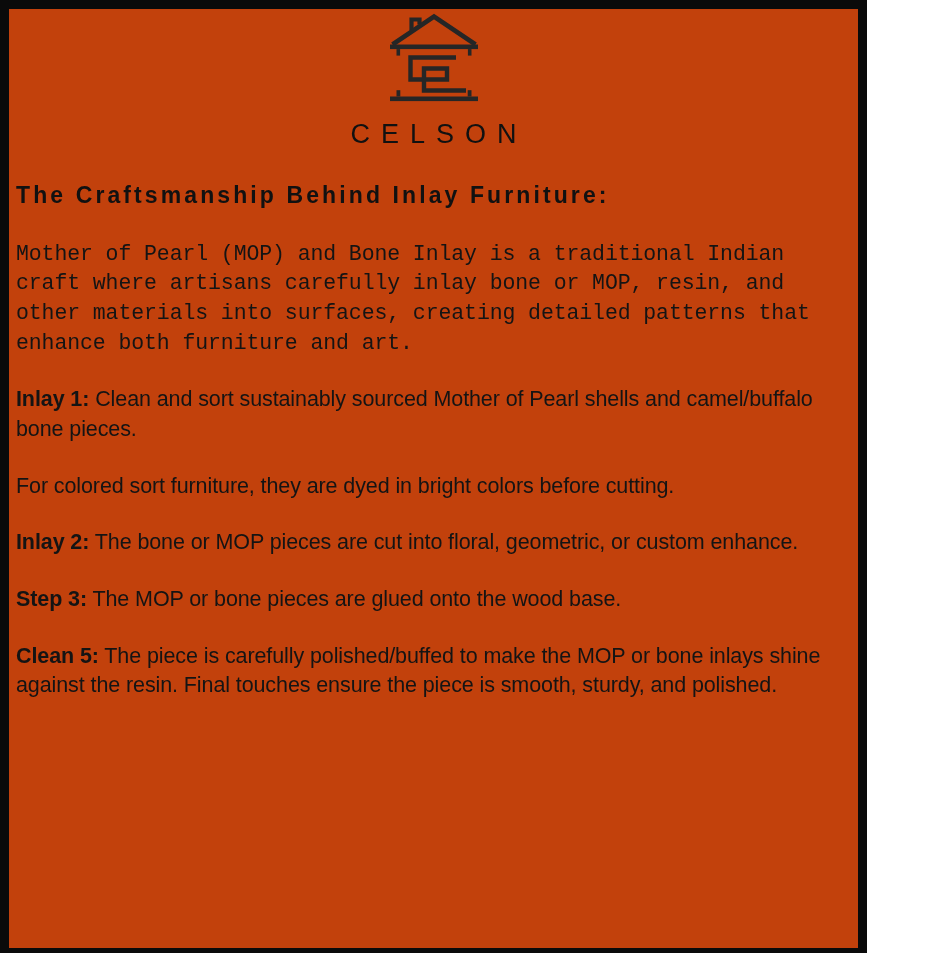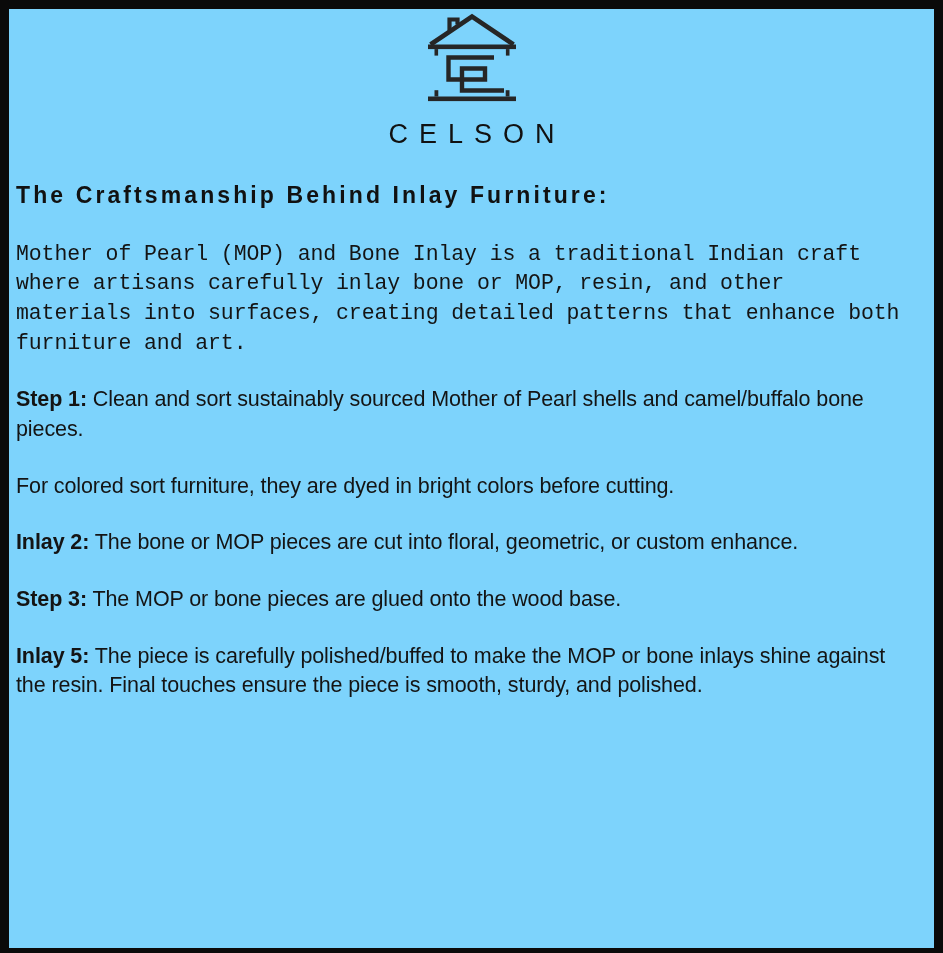--- a/index.html
+++ b/index.html
@@ -7,24 +7,24 @@
     padding: 0;
     background: #ffffff;
   }
   body {
     font-family: "Liberation Sans", sans-serif;
     -webkit-font-smoothing: antialiased;
   }
 
   .poster {
     position: relative;
-    width: 943px;
+    width: 867px;
     height: 953px;
     box-sizing: border-box;
-    background: #7dd3fc;
+    background: #c2410c;
     overflow: hidden;
   }
 
   
   .frame-bar {
     position: absolute;
     background: #0a0a0a;
   }
   .frame-top    { top: 0;    left: 0;  width: 943px; height: 9px; }
   .frame-left   { top: 0;    left: 0;  width: 9px;   height: 953px; }
@@ -136,35 +136,35 @@
 
     <div class="body-area">
 
       <h1 class="headline">The Craftsmanship Behind Inlay Furniture:</h1>
 
       <p class="para intro">
         <span>Mother of Pearl (MOP) and Bone Inlay is a traditional Indian craft where artisans carefully inlay bone or MOP, resin, and other materials into surfaces, creating detailed patterns that enhance both furniture and art.</span>
       </p>
 
       <p class="para gap">
-        <b class="lead">Step 1:</b><span> Clean and sort sustainably sourced Mother of Pearl shells and camel/buffalo bone pieces.</span>
+        <b class="lead">Inlay 1:</b><span> Clean and sort sustainably sourced Mother of Pearl shells and camel/buffalo bone pieces.</span>
       </p>
 
       <p class="para gap">
         <span>For colored sort furniture, they are dyed in bright colors before cutting.</span>
       </p>
 
       <p class="para gap">
         <b class="lead">Inlay 2:</b><span> The bone or MOP pieces are cut into floral, geometric, or custom enhance.</span>
       </p>
 
       <p class="para gap">
         <b class="lead">Step 3:</b><span> The MOP or bone pieces are glued onto the wood base.</span>
       </p>
 
 
       <p class="para gap">
-        <b class="lead">Inlay 5:</b><span> The piece is carefully polished/buffed to make the MOP or bone inlays shine against the resin. Final touches ensure the piece is smooth, sturdy, and polished.</span>
+        <b class="lead">Clean 5:</b><span> The piece is carefully polished/buffed to make the MOP or bone inlays shine against the resin. Final touches ensure the piece is smooth, sturdy, and polished.</span>
       </p>
 
     </div>
   </div>
 </div>
 
 </body></html>

